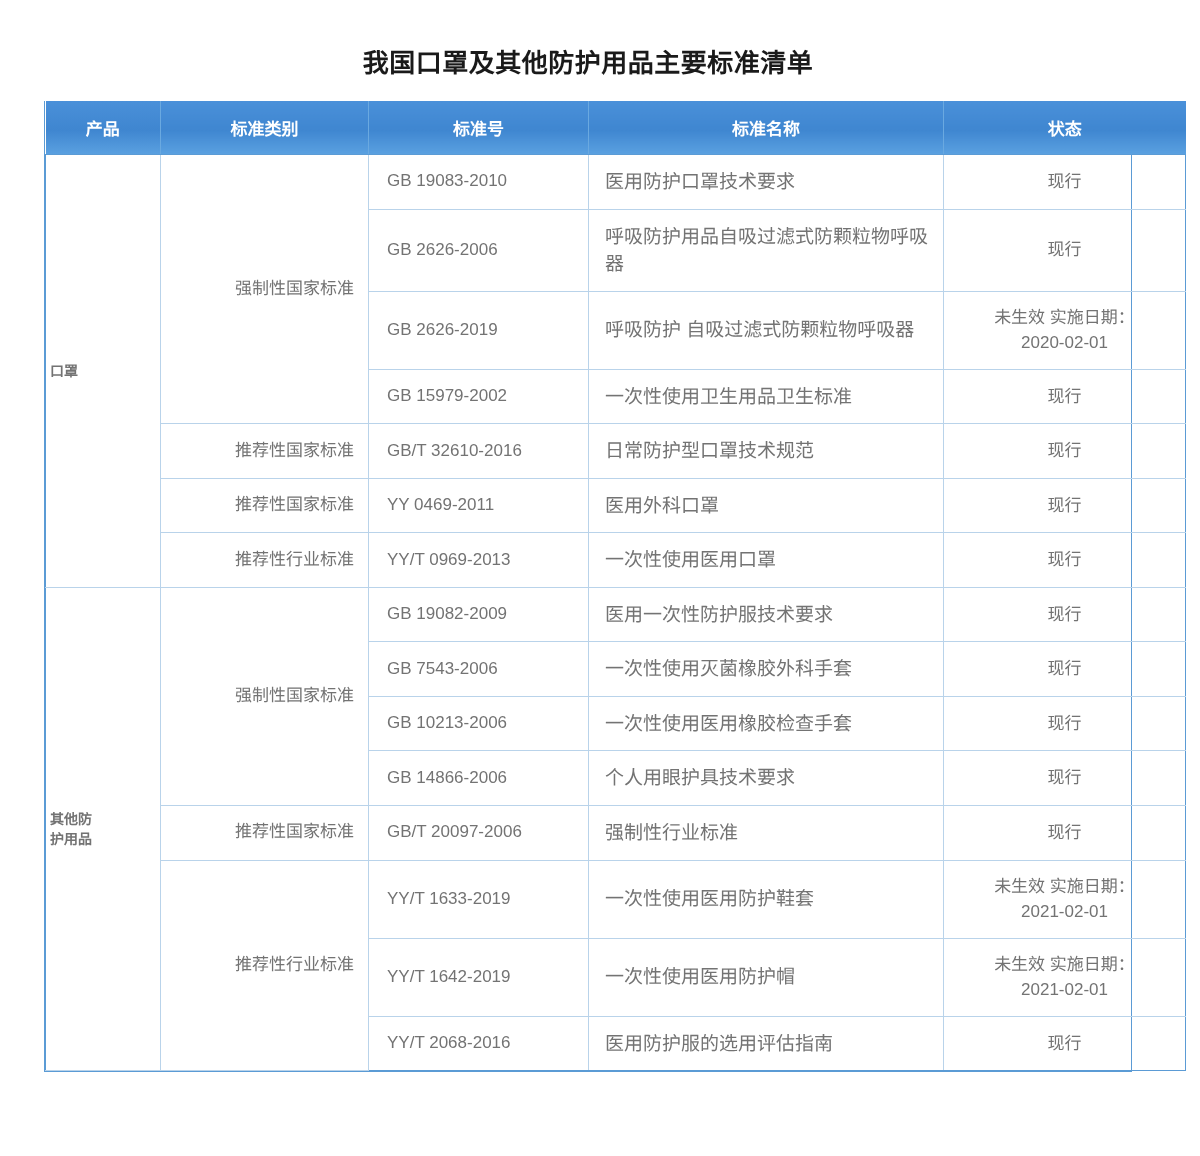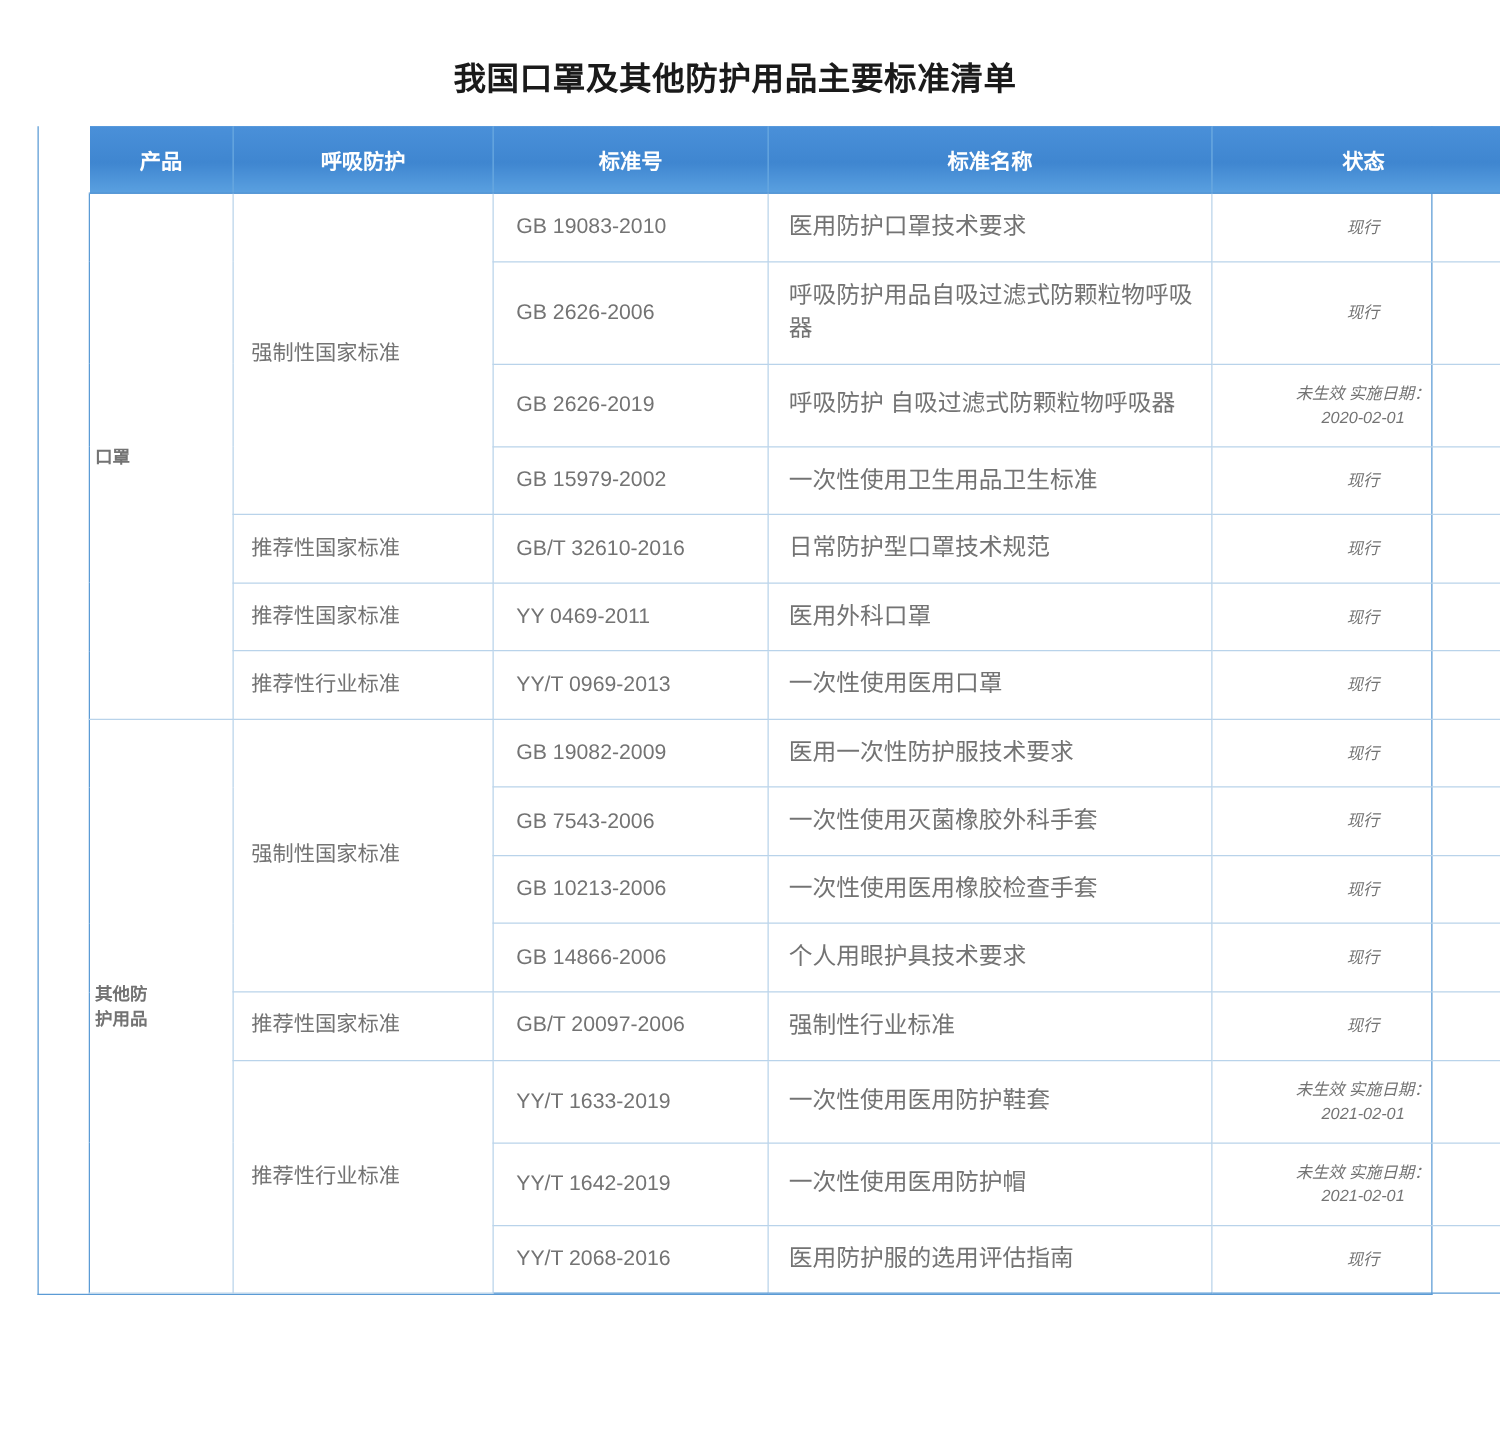--- a/index.html
+++ b/index.html
@@ -24,25 +24,24 @@
   .title {
     text-align: center;
     font-size: 26px;
     font-weight: bold;
     color: #1a1a1a;
     padding-top: 42px;
     padding-bottom: 22px;
     letter-spacing: 0.5px;
   }
   .table-wrap {
-    margin: 0 30px;
+    margin: 0 44px;
     border: 1px solid #5b9bd5;
     border-top: none;
     box-sizing: border-box;
-    padding-left: 40px;
   }
   table.std-table {
     width: 1140px;
     border-collapse: collapse;
     table-layout: fixed;
     font-size: 17px;
   }
   table.std-table col.c-product { width: 115px; }
   table.std-table col.c-category { width: 208px; }
   table.std-table col.c-code { width: 220px; }
@@ -69,39 +68,38 @@
     vertical-align: middle;
     line-height: 1.45;
     color: #737373;
   }
   tbody td.cell-product {
     font-weight: bold;
     font-size: 14px;
     padding: 6px 4px;
   }
   tbody td.cell-category {
-    text-align: left;
+    text-align: right;
     font-size: 17px;
   }
   tbody td.cell-code {
     text-align: left;
     font-size: 17px;
     padding-left: 18px;
   }
   tbody td.cell-name {
     text-align: left;
     font-size: 19px;
     padding-left: 16px;
     padding-right: 10px;
   }
   tbody td.cell-status {
     text-align: center;
-    font-size: 13px;
+    font-size: 17px;
     line-height: 1.5;
-    font-style: italic;
   }
   tbody tr td:first-child { border-left: 1px solid #5b9bd5; }
   tbody tr td:last-child { border-right: 1px solid #5b9bd5; }
   tbody tr:last-child td { border-bottom: 1px solid #5b9bd5; }
   .status-multiline span { display: block; }
 </style>
 </head>
 <body>
 
 <div class="page">
@@ -113,21 +111,21 @@
       <colgroup>
         <col class="c-product">
         <col class="c-category">
         <col class="c-code">
         <col class="c-name">
         <col class="c-status">
       </colgroup>
       <thead>
         <tr>
           <th>产品</th>
-          <th>呼吸防护</th>
+          <th>标准类别</th>
           <th>标准号</th>
           <th>标准名称</th>
           <th>状态</th>
         </tr>
       </thead>
       <tbody>
 
         <tr>
           <td class="cell-product" rowspan="7">口罩</td>
           <td class="cell-category" rowspan="4">强制性国家标准</td>

